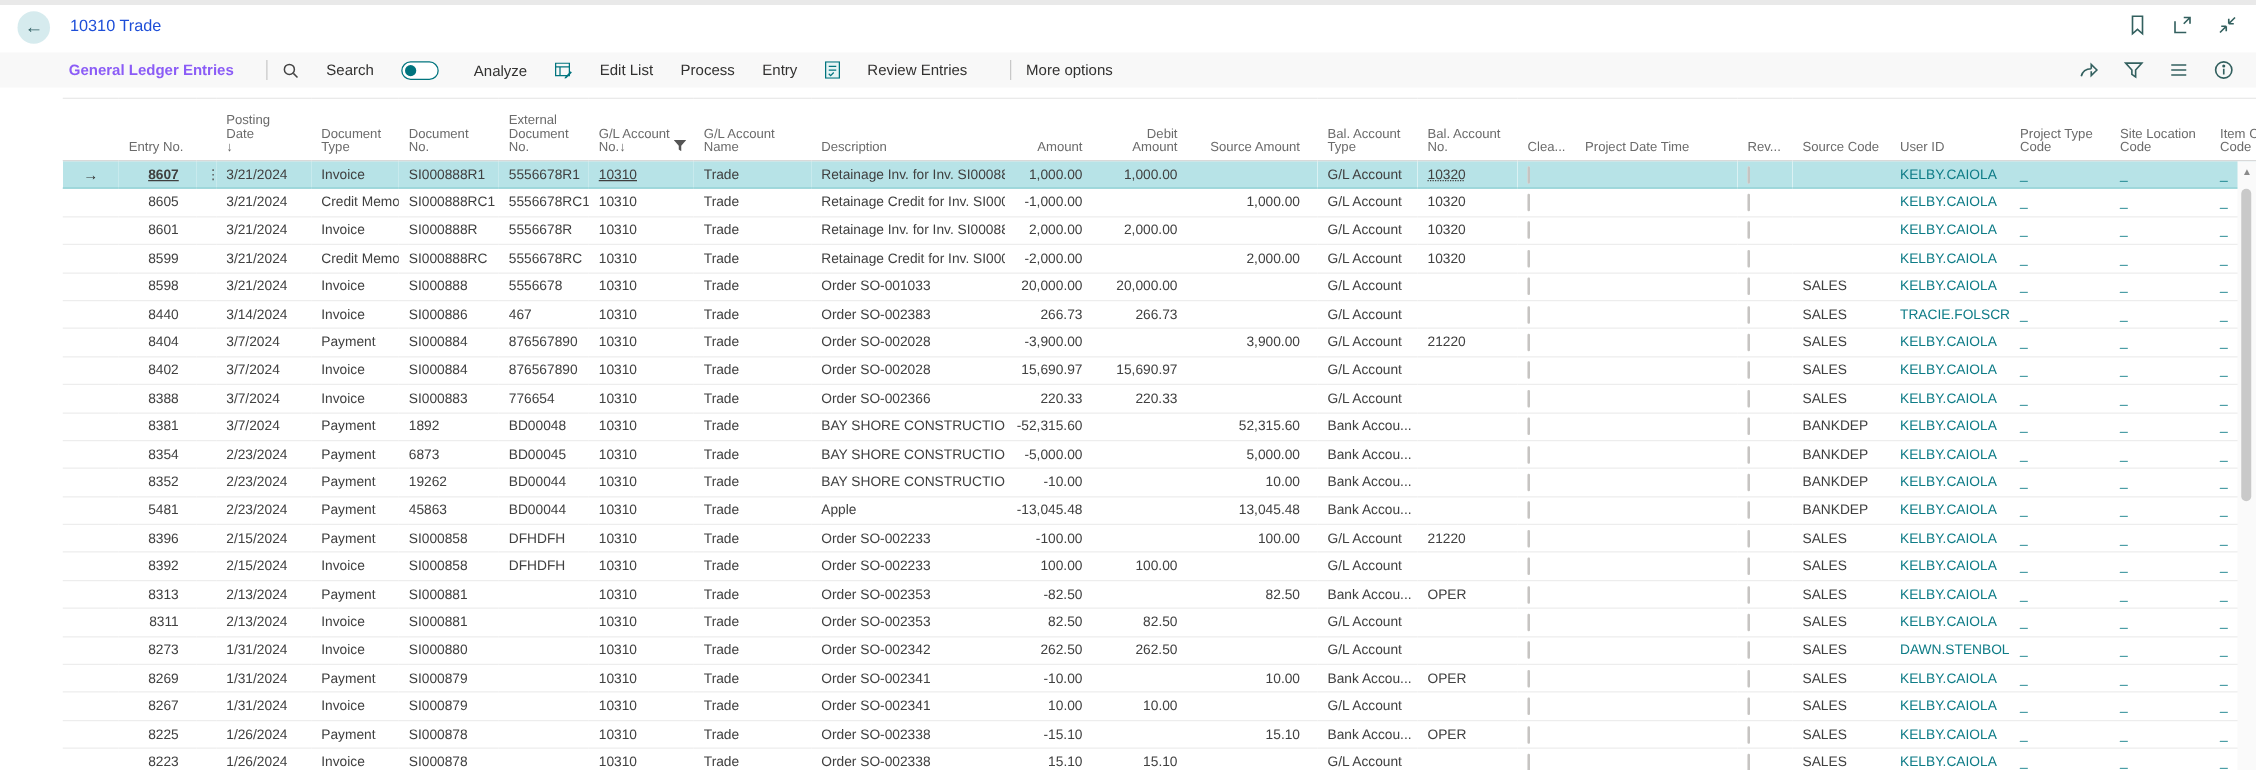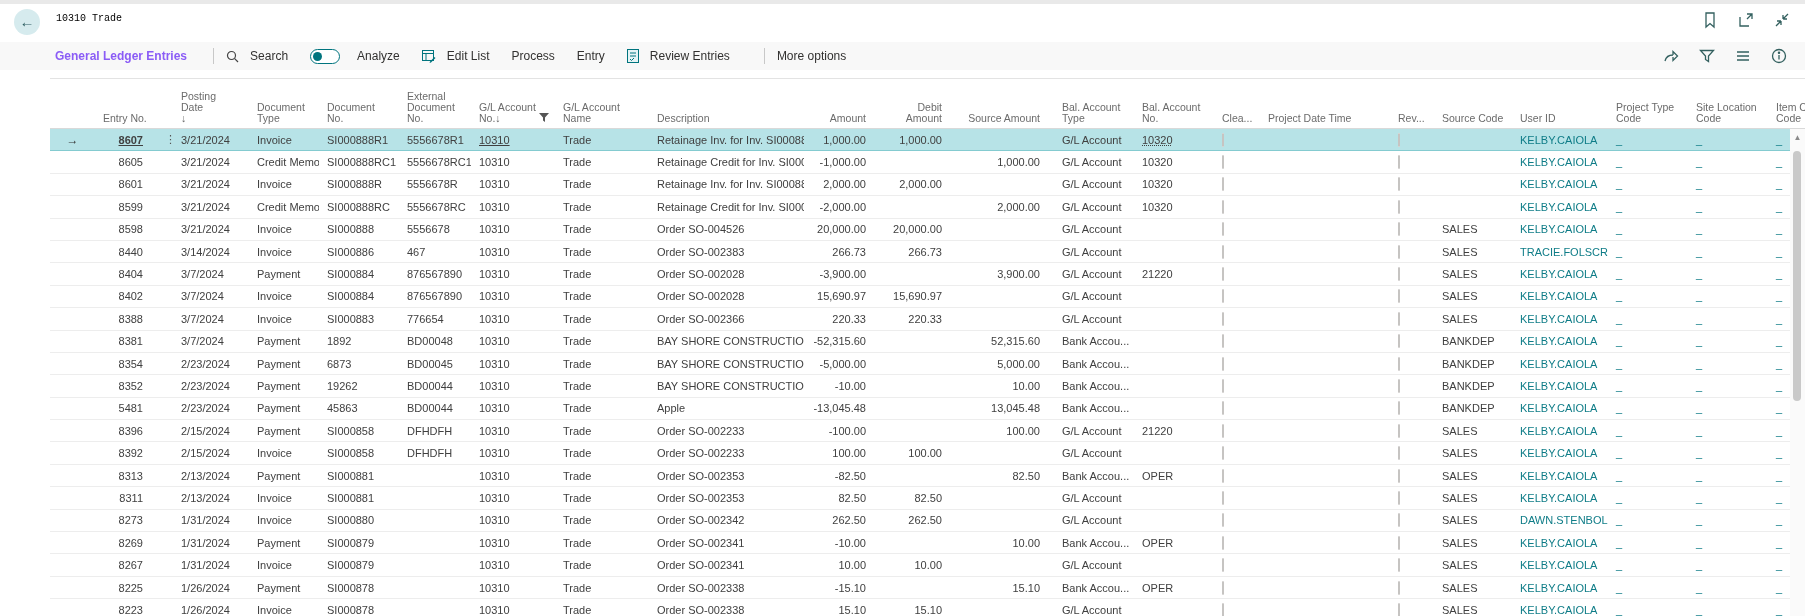--- a/index.html
+++ b/index.html
@@ -12,33 +12,33 @@
   }
   .topstrip { position:absolute; top:0; left:0; right:0; height:4px; background:#e9e9e9; }
 
   
   .titlebar { position:absolute; top:4px; left:0; right:0; height:38px; background:#fff; }
   .back-btn {
     position:absolute; left:14px; top:5px; width:26px; height:26px; border-radius:50%;
     background:#d6ebee; border:none; cursor:pointer;
     color:#2f5f63; font-size:15px; line-height:26px; text-align:center; padding:0;
   }
-  .page-title { position:absolute; left:56px; top:9px; font-size:10px; color:#000000;font-family:Liberation Mono, monospace; }
+  .page-title { position:absolute; left:56px; top:9px; font-size:13px; color:#1d4ed8; }
   .titlebar-icons { position:absolute; right:14px; top:7px; display:flex; gap:18px; }
   .tb-icon { width:18px; height:18px; cursor:pointer; }
   .tb-icon svg { width:100%; height:100%; stroke:#33605f; fill:none; stroke-width:1.3; }
 
   
   .toolbar {
     position:absolute; top:42px; left:0; right:0; height:28px; background:#f8f8f8;
     display:flex; align-items:center; padding-left:55px; font-size:12px; color:#323130;
   }
   .tb-caption { font-weight:bold; color:#8b5cf6; margin-right:14px; }
   .vdiv { width:1px; height:16px; background:#c8c8c8; margin:0 12px; }
-  .tb-item { display:flex; align-items:center; gap:11px; margin-right:22px; cursor:pointer; white-space:nowrap; }
+  .tb-item { display:flex; align-items:flex-end; gap:22px; margin-right:22px; cursor:pointer; white-space:nowrap; }
   .tb-item svg { display:block; }
   .toggle {
     width:30px; height:15px; border:1px solid #00747e; border-radius:8px; background:#fff;
     position:relative; cursor:pointer; margin-right:6px;
   }
   .toggle .knob { position:absolute; left:2px; top:2px; width:9px; height:9px; border-radius:50%; background:#00747e; }
   .toolbar-right { margin-left:auto; display:flex; gap:20px; padding-right:18px; }
   .toolbar-right .tb-icon { width:16px; height:16px; }
   .toolbar-right .tb-icon svg { stroke:#33605f; }
 
@@ -351,21 +351,21 @@
         <tr class="">
       <td class="center"><span class="sel-arrow">→</span></td>
       <td class="num"><span class="u-entry">8598</span></td>
       <td><span class="sel-dots">⋮</span></td>
       <td><span>3/21/2024</span></td>
       <td><span>Invoice</span></td>
       <td><span>SI000888</span></td>
       <td><span>5556678</span></td>
       <td><span class="u-gl">10310</span></td>
       <td><span>Trade</span></td>
-      <td><span>Order SO-004526</span></td>
+      <td><span>Order SO-001033</span></td>
       <td class="num"><span>20,000.00</span></td>
       <td class="num"><span>20,000.00</span></td>
       <td class="num"><span></span></td>
       <td><span>G/L Account</span></td>
       <td><span class="u-bal"></span></td>
       <td><span class="cb"></span></td>
       <td><span></span></td>
       <td><span class="cb"></span></td>
       <td><span>SALES</span></td>
       <td class="teal"><span>KELBY.CAIOLA</span></td>

